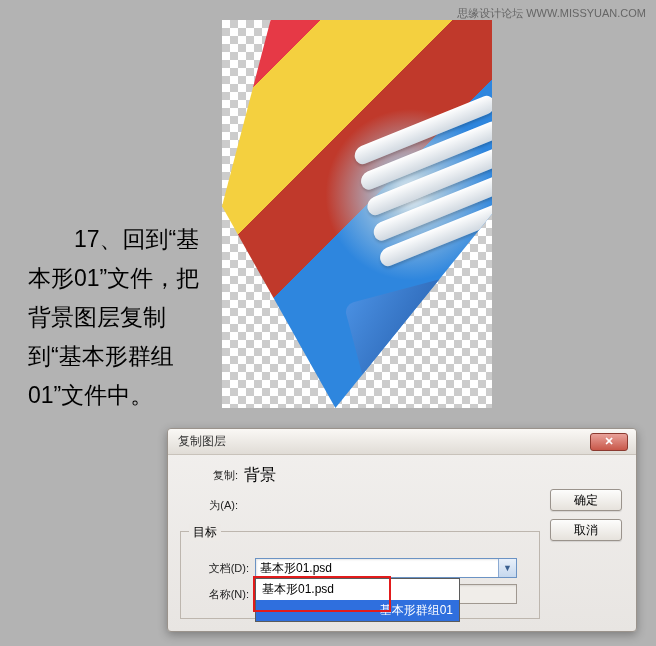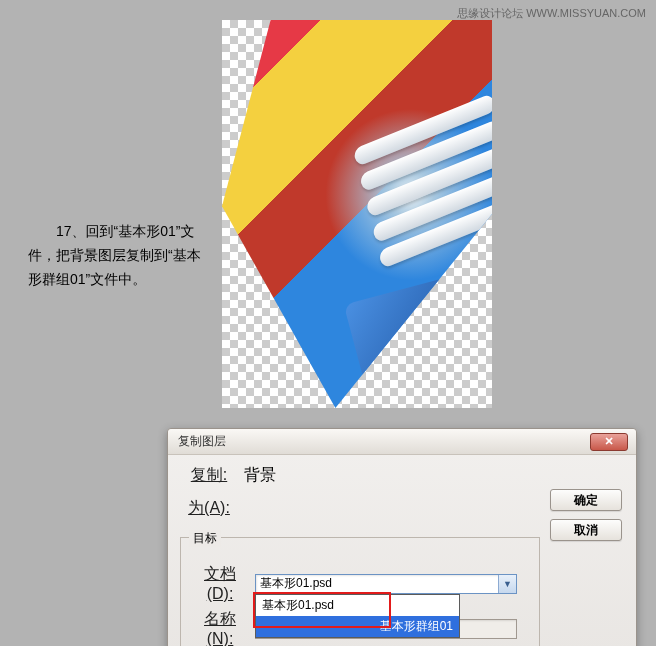--- a/index.html
+++ b/index.html
@@ -72,21 +72,21 @@
   height: 80px;
   background: linear-gradient(135deg, #4A90E2, #1B4F9C);
   border-radius: 10px;
   transform: rotate(-15deg);
 }
 .instruction-text {
   position: absolute;
   top: 220px;
   left: 28px;
   width: 176px;
-  font-size: 14px;
+  font-size: 23px;
   line-height: 1.7;
   color: #000;
 }
 .dialog {
   position: absolute;
   top: 428px;
   left: 167px;
   width: 470px;
   background: linear-gradient(to bottom, #F2F0EE 0%, #E8E5E2 100%);
   border: 1px solid #9A938C;
@@ -117,21 +117,21 @@
   justify-content: center;
   color: #fff;
   font-size: 11px;
   font-weight: bold;
 }
 .dialog-body {
   padding: 10px 12px 12px 12px;
   position: relative;
 }
 .row { display: flex; align-items: center; margin-bottom: 6px; }
-.row-label { width: 64px; text-align: center; padding-right: 6px; color: #222; font-size: 16px; text-decoration: underline; }
+.row-label { width: 64px; text-align: right; padding-right: 6px; color: #222; font-size: 11px; }
 .text-input {
   flex: 1;
   height: 20px;
   background: #fff;
   border: 1px solid #A09890;
   font-size: 12px;
   padding: 0 4px;
   color: #000;
   font-family: inherit;
   box-shadow: inset 1px 1px 2px rgba(0,0,0,0.1);
@@ -205,21 +205,20 @@
   background: linear-gradient(to bottom, #FDFDFC, #E6E2DC);
   border: 1px solid #9A938C;
   border-radius: 3px;
   font-size: 12px;
   color: #000;
   display: flex;
   align-items: center;
   justify-content: center;
   box-shadow: 0 1px 1px rgba(0,0,0,0.1);
   font-family: inherit;
-  font-weight: bold;
 }
 .watermark-janny {
   position: absolute;
   top: 424px;
   left: 308px;
   font-family: Impact, sans-serif;
   font-size: 20px;
   letter-spacing: 1px;
   color: #A8A098;
   font-weight: bold;

